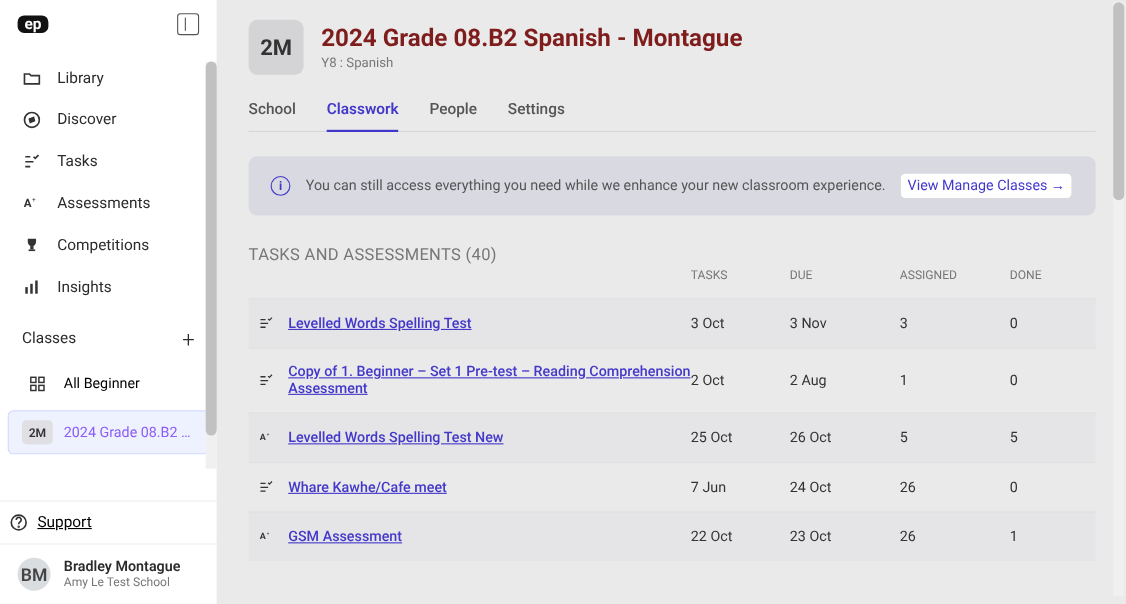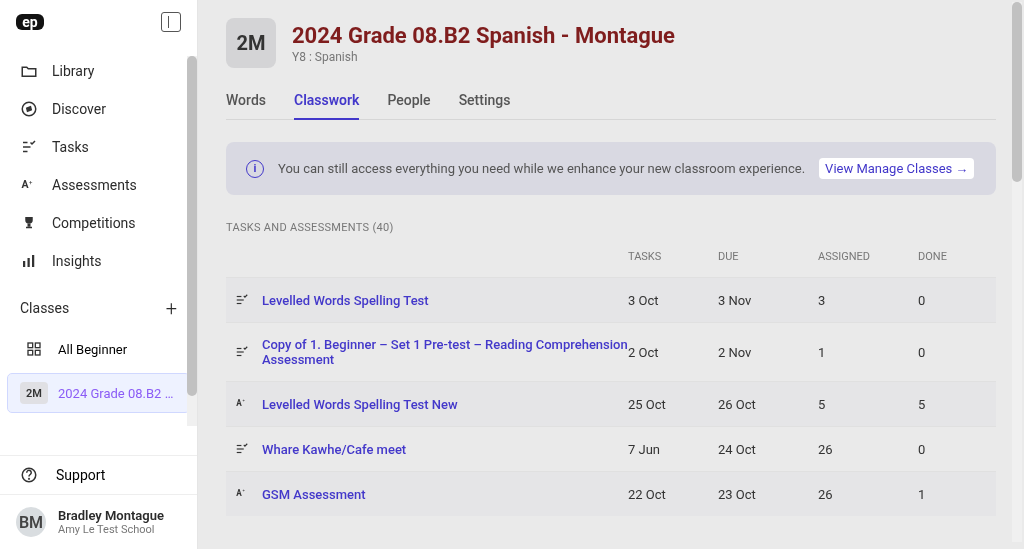--- a/index.html
+++ b/index.html
@@ -20,21 +20,21 @@
 .classes-header { display: flex; align-items: center; justify-content: space-between; padding: 12px 20px 8px 20px; font-size: 14px; color: #2b2b2b; }
 .plus-btn { font-size: 20px; font-weight: 300; cursor: pointer; color: #2b2b2b; }
 
 .class-item { display: flex; align-items: center; gap: 10px; padding: 8px 12px; margin: 4px 8px; font-size: 13px; cursor: pointer; border-radius: 4px; }
 .class-item.selected { background: #eef2ff; outline: 1px solid #d0d8ff; }
 .class-badge { min-width: 28px; height: 22px; display: flex; align-items: center; justify-content: center; font-size: 11px; font-weight: 600; border-radius: 4px; }
 .class-badge.grid { width: 18px; height: 18px; }
 .class-label-selected { color: #8b5cf6; overflow: hidden; white-space: nowrap; text-overflow: ellipsis; }
 
 .sidebar-footer { margin-top: auto; }
-.support-item { display: flex; align-items: center; gap: 18px; padding: 10px 20px; font-size: 14px; cursor: pointer; border-top: 1px solid #eee; }
+.support-item { display: flex; align-items: center; gap: 8px; padding: 10px 8px; font-size: 14px; cursor: pointer; border-top: 1px solid #eee; text-decoration: underline; }
 .user-block { display: flex; align-items: center; gap: 12px; padding: 12px 16px; border-top: 1px solid #eee; }
 .avatar { width: 30px; height: 30px; border-radius: 50%; background: #d9dde0; color: #444; font-size: 16px; font-weight: 600; display: flex; align-items: center; justify-content: center; }
 .user-name { font-size: 13px; font-weight: 600; color: #2b2b2b; }
 .user-sub { font-size: 11px; color: #777; }
 
 
 .sidebar-scroll { position: absolute; right: 0; top: 56px; width: 10px; height: 370px; background: #f0f0f0; }
 .sidebar-scroll-thumb { width: 100%; height: 340px; background: #c1c1c1; border-radius: 5px; }
 
 
@@ -49,27 +49,27 @@
 
 .tabs { display: flex; gap: 28px; border-bottom: 1px solid #d6d6d6; margin-bottom: 22px; }
 .tab { padding: 10px 0; font-size: 14px; color: #555; cursor: pointer; font-weight: 500; }
 .tab.active { color: #4338ca; border-bottom: 2px solid #4338ca; margin-bottom: -1px; font-weight: 600; }
 
 .banner { background: #d9d9e2; border-radius: 8px; padding: 16px 20px; display: flex; align-items: center; gap: 14px; margin-bottom: 26px; }
 .banner-icon { width: 18px; height: 18px; border: 1.5px solid #4338ca; border-radius: 50%; display: flex; align-items: center; justify-content: center; color: #4338ca; font-size: 11px; font-weight: 700; }
 .banner-text { font-size: 13px; color: #555; }
 .banner-link { background: #fff; color: #4338ca; font-size: 13px; padding: 3px 6px; border-radius: 4px; cursor: pointer; display: inline-flex; align-items: center; gap: 3px; }
 
-.section-title { font-size: 11px; color: #777; letter-spacing: 0.3px; margin-bottom: 12px; }
+.section-title { font-size: 15px; color: #777; letter-spacing: 0.3px; margin-bottom: 0; }
 
 .task-table { width: 100%; }
 .task-head { display: grid; grid-template-columns: 1fr 90px 100px 100px 70px; font-size: 11px; color: #777; padding: 4px 8px 14px 8px; }
 .task-row { display: grid; grid-template-columns: 28px 1fr 90px 100px 100px 70px; align-items: center; font-size: 13px; padding: 14px 8px; border-top: 1px solid #e0e0e0; cursor: pointer; }
 .task-row:nth-child(odd) { background: #e5e5e7; }
-.task-name { color: #4338ca; font-weight: 500; }
+.task-name { color: #4338ca; font-weight: 500; text-decoration: underline; }
 .task-cell { color: #333; }
 .task-type-icon { width: 16px; height: 16px; display: flex; align-items: center; justify-content: center; font-size: 12px; color: #333; }
 
 svg { display: block; }
 </style>
 </head>
 <body>
 
 <div class="app">
 
@@ -190,21 +190,21 @@
 
     <div class="class-header">
       <div class="class-icon">2M</div>
       <div>
         <div class="class-title">2024 Grade 08.B2 Spanish - Montague</div>
         <div class="class-sub">Y8 : Spanish</div>
       </div>
     </div>
 
     <div class="tabs">
-      <div class="tab">Words</div>
+      <div class="tab">School</div>
       <div class="tab active">Classwork</div>
       <div class="tab">People</div>
       <div class="tab">Settings</div>
     </div>
 
     <div class="banner">
       <span class="banner-icon">i</span>
       <span class="banner-text">You can still access everything you need while we enhance your new classroom experience.</span>
       <span class="banner-link">
         <span>View Manage Classes</span>
@@ -242,21 +242,21 @@
             <span class="task-type-icon">
               <svg width="14" height="14" viewBox="0 0 24 24" fill="none" stroke="#333" stroke-width="2">
                 <line x1="3" y1="6" x2="11" y2="6"></line>
                 <line x1="3" y1="12" x2="15" y2="12"></line>
                 <line x1="3" y1="18" x2="11" y2="18"></line>
                 <polyline points="15,5 17,7 21,3"></polyline>
               </svg>
             </span>
             <span class="task-name">Copy of 1. Beginner – Set 1 Pre-test – Reading Comprehension Assessment</span>
             <span class="task-cell">2 Oct</span>
-            <span class="task-cell">2 Nov</span>
+            <span class="task-cell">2 Aug</span>
             <span class="task-cell">1</span>
             <span class="task-cell">0</span>
           </div>
           <div class="task-row">
             <span class="task-type-icon">
               <svg width="14" height="14" viewBox="0 0 24 24" fill="#333">
                 <text x="2" y="16" font-size="14" font-weight="700">A</text>
                 <text x="13" y="9" font-size="7">+</text>
               </svg>
             </span>

